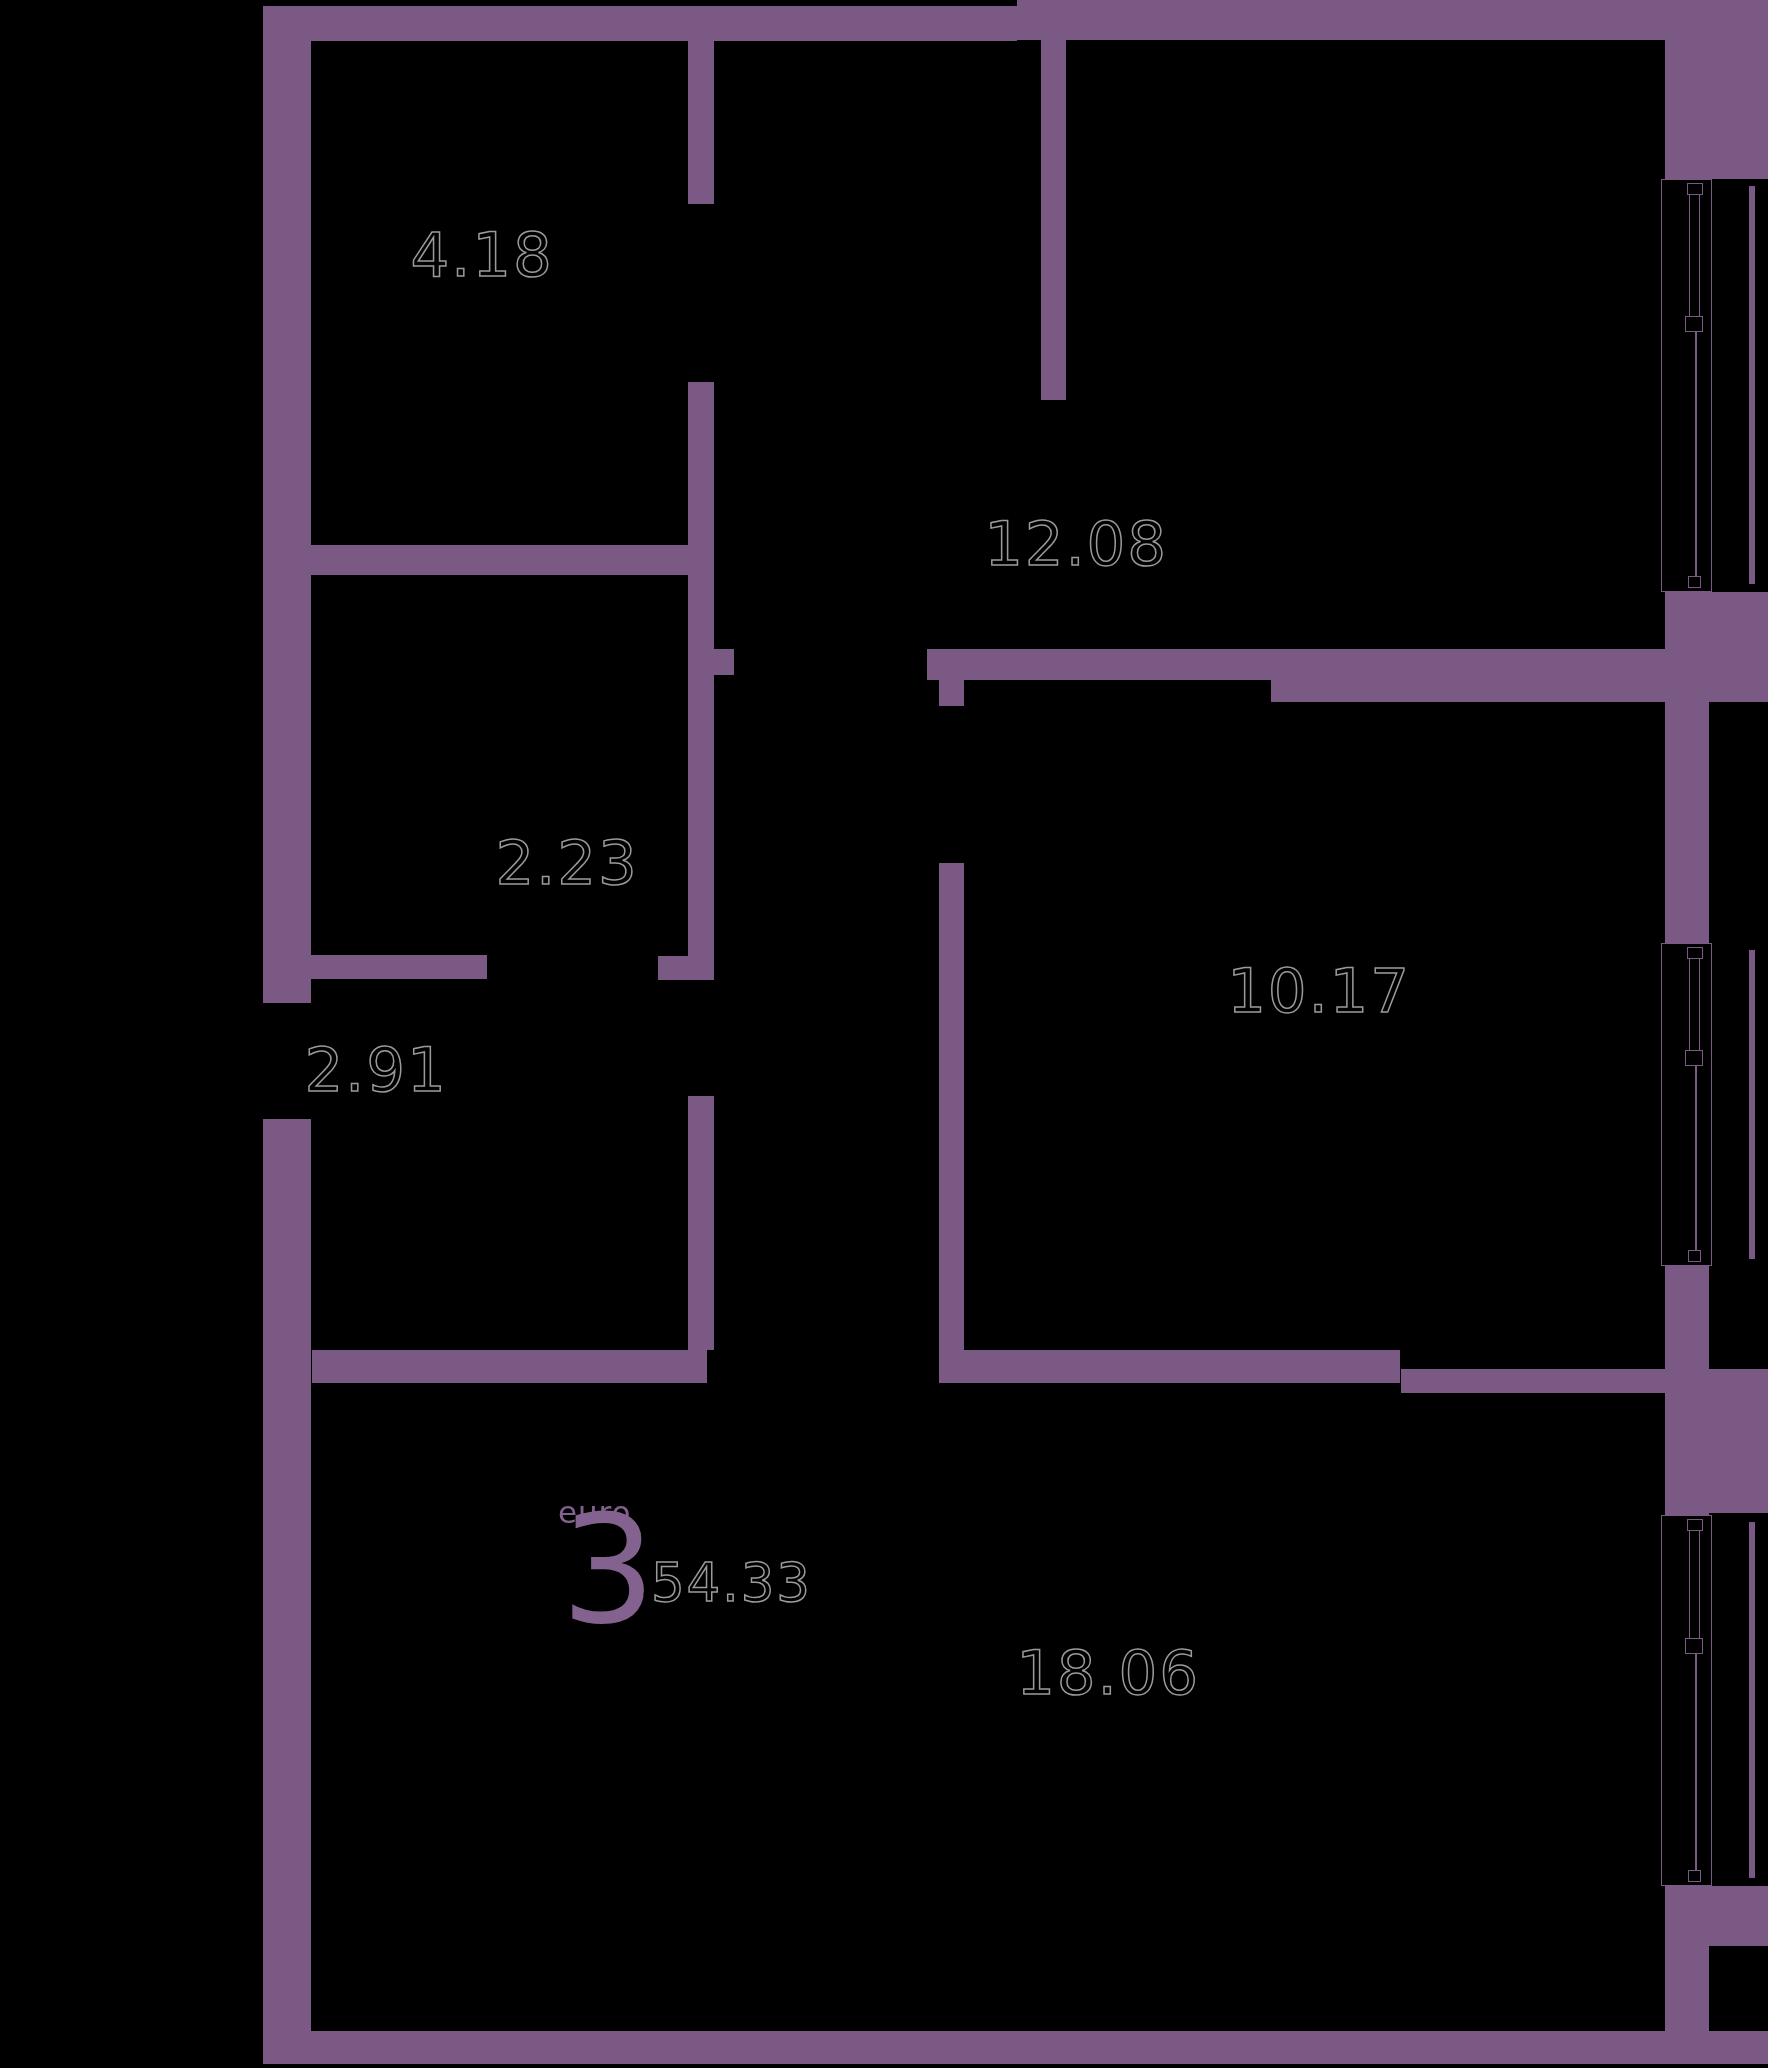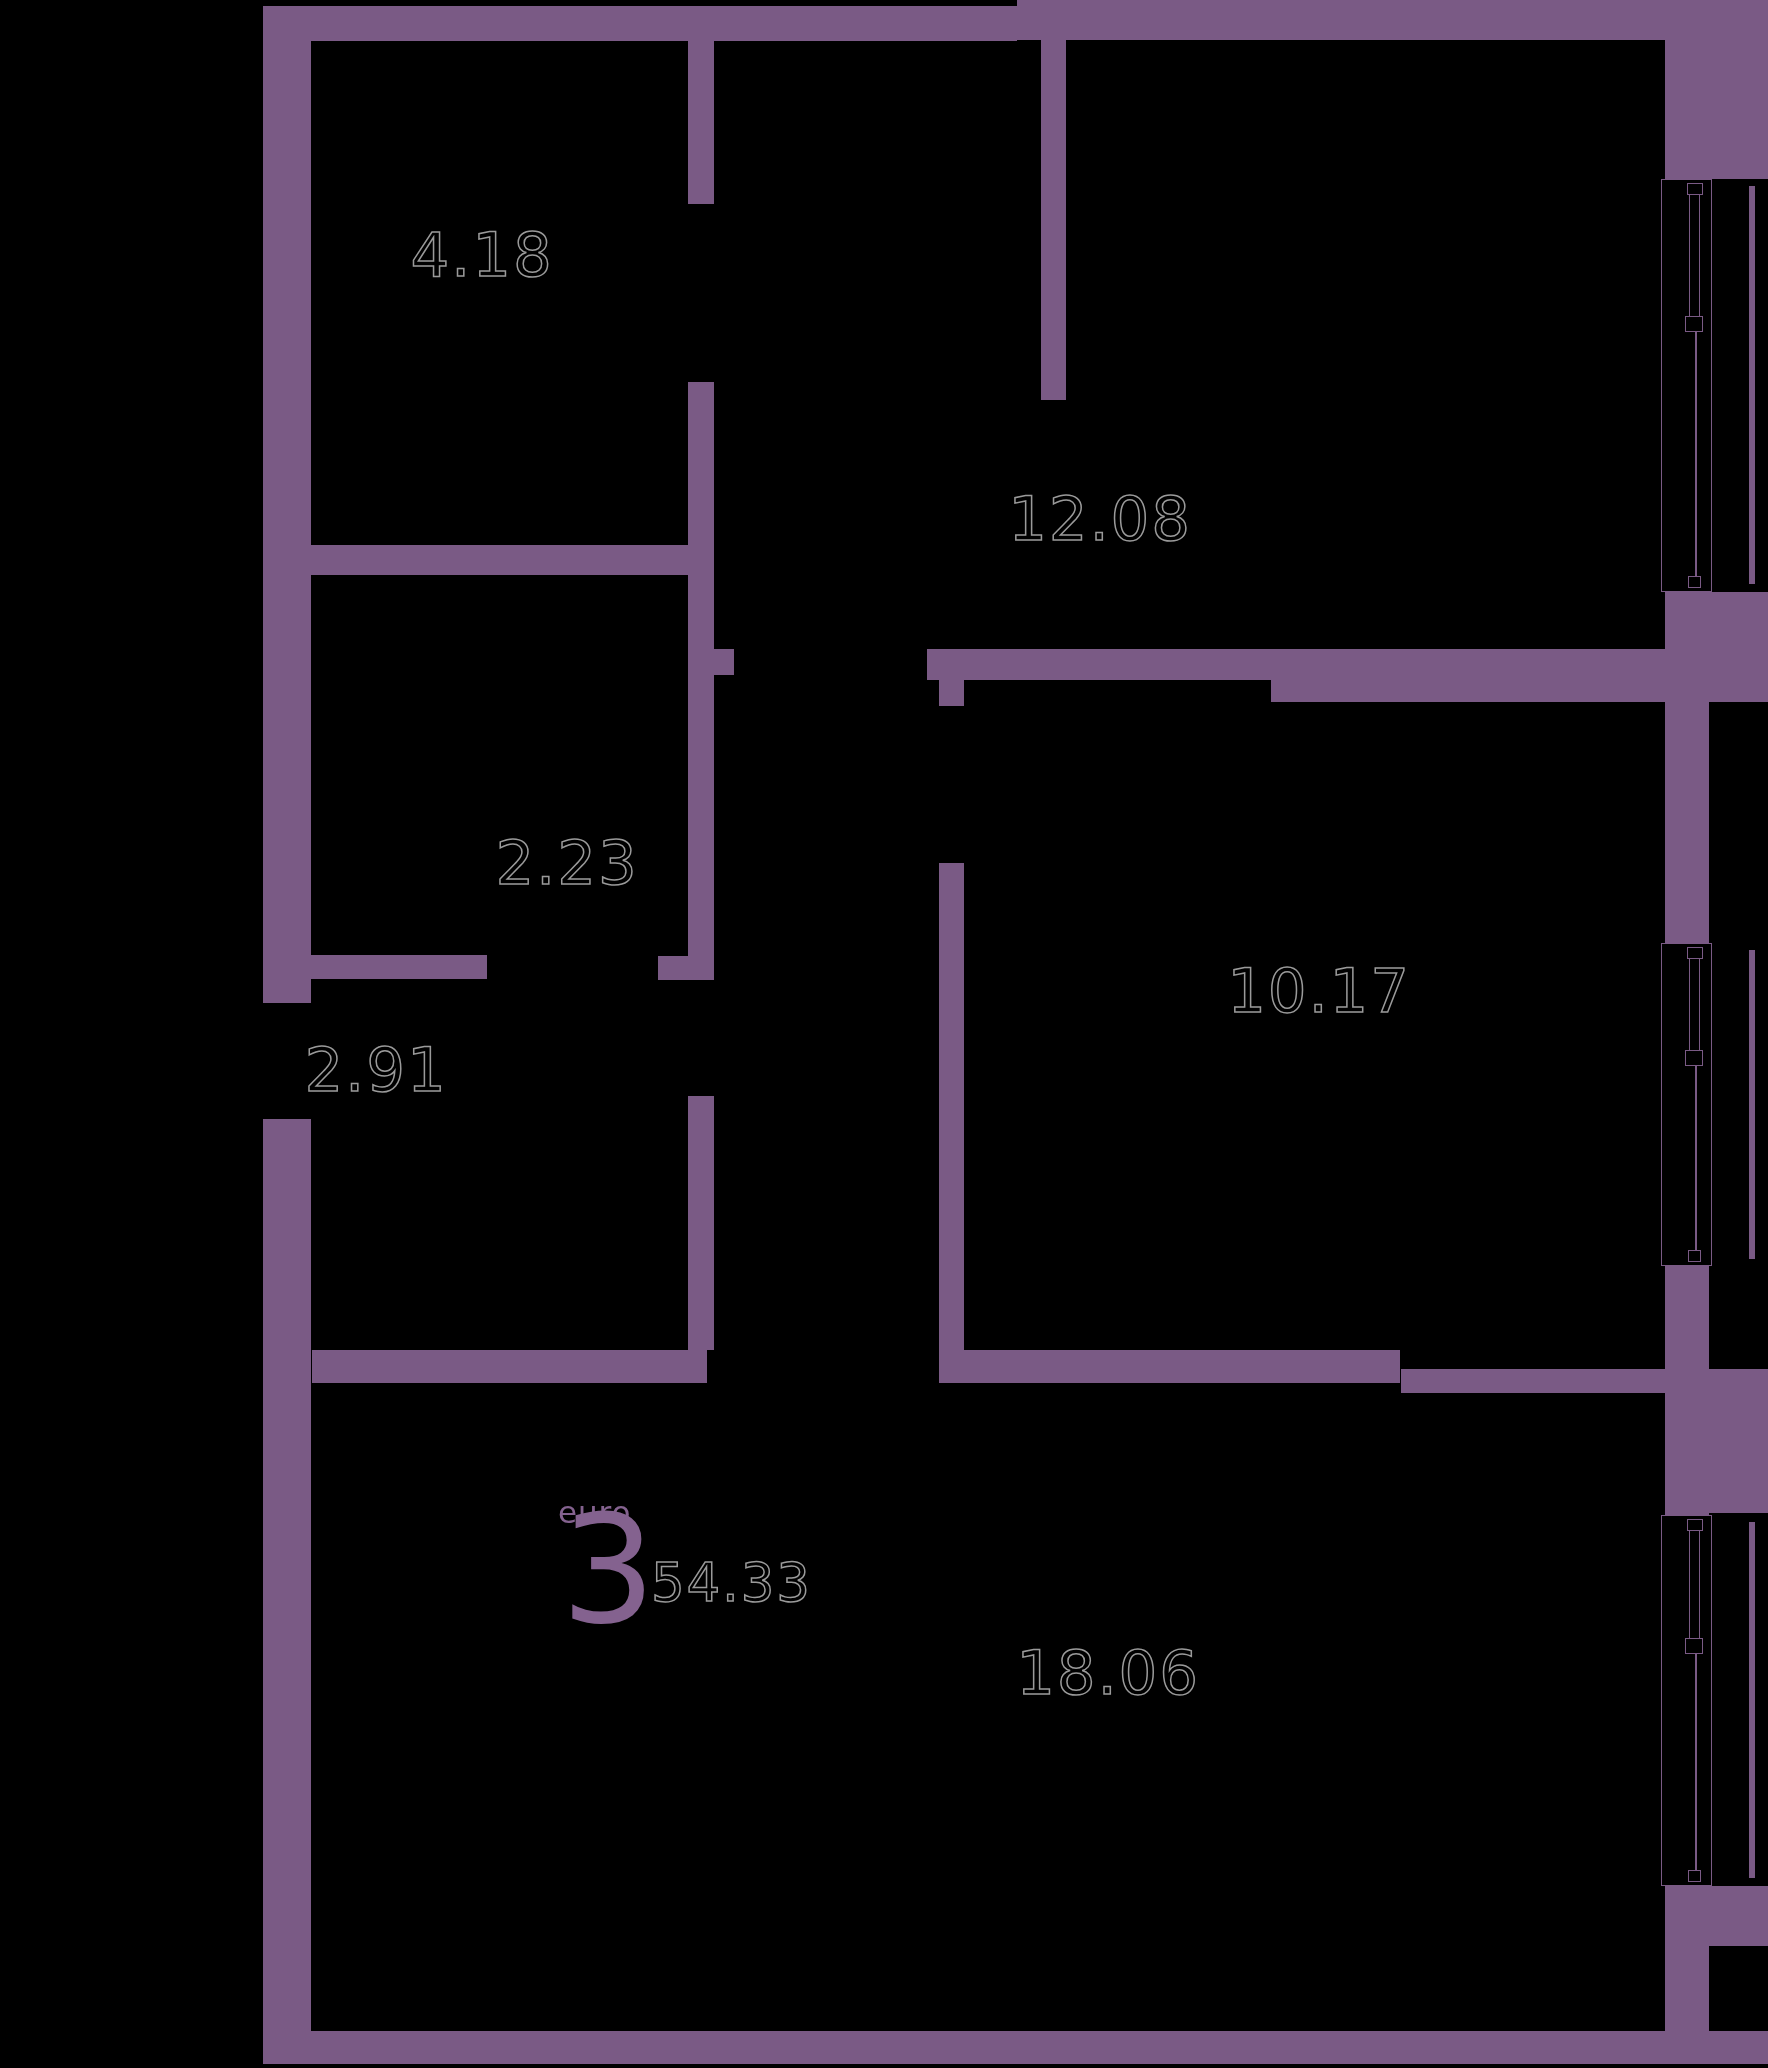--- a/index.html
+++ b/index.html
@@ -90,21 +90,21 @@
     <div class="win-sash"></div>
     <div class="win-cap-top"></div>
     <div class="win-cap-mid"></div>
     <div class="win-cap-bot"></div>
   </div>
   <div class="rail" style="left:1749px;top:1522px;height:356px;"></div>
 
   <div class="area" style="left:482px;top:254px;">4.18</div>
   <div class="area" style="left:567px;top:862px;">2.23</div>
   <div class="area" style="left:376px;top:1069px;">2.91</div>
-  <div class="area" style="left:1076px;top:518px;margin-left:24px;">12.08</div>
+  <div class="area" style="left:1076px;top:543px;">12.08</div>
   <div class="area" style="left:1319px;top:990px;">10.17</div>
   <div class="area" style="left:1108px;top:1636px;margin-top:36px;">18.06</div>
 
   <div>
     <div class="badge-euro">euro</div>
     <div class="badge-num">3</div>
     <div class="badge-area">54.33</div>
   </div>
 
 </div>

